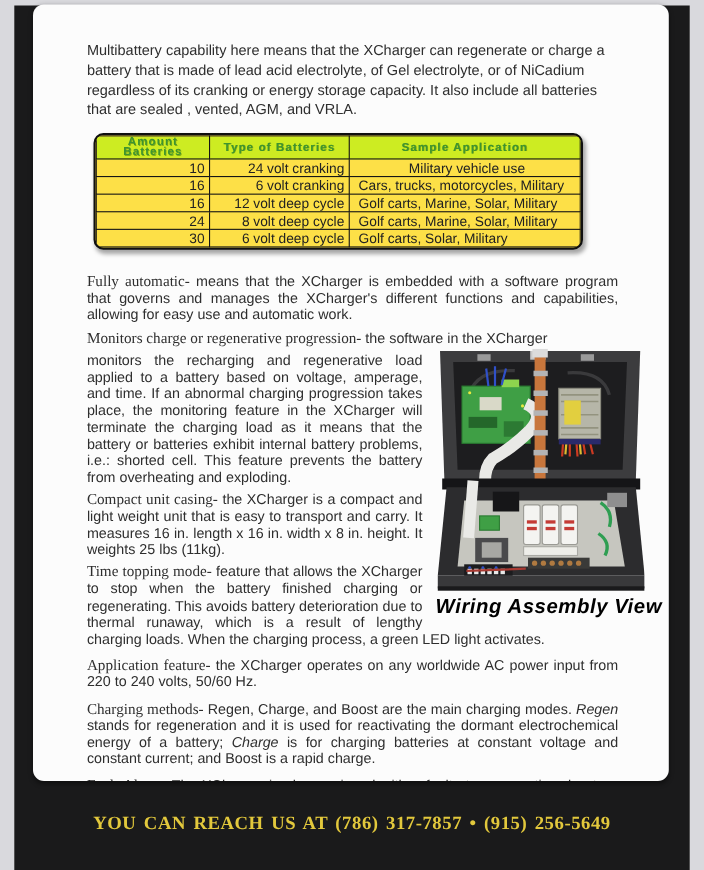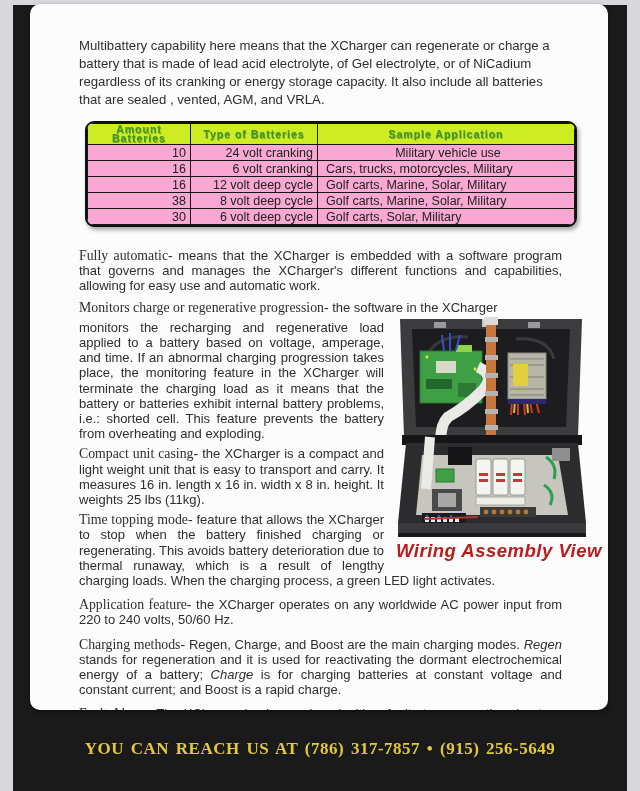--- a/index.html
+++ b/index.html
@@ -27,25 +27,25 @@
   .page-content { padding: 33px 46px 0 49px; color: #2e2e2e; }
 
   p { margin: 0; }
   .intro { font-size: 13.2px; line-height: 18px; text-align: left; }
   .body-par { font-size: 13px; line-height: 15.2px; text-align: justify; }
   .lead { font-family: "Liberation Serif", serif; font-size: 13.8px; margin-top: 14px; }
   .inline-it { font-style: italic; }
 
   
   .table-wrap {
-    width: 492px; margin: 12px 0 0 6px;
+    width: 445px; margin: 12px 0 0 6px;
     border: 2px solid #101010; border-radius: 9px;
     overflow: hidden;
     box-shadow: 2px 3px 4px rgba(0,0,0,0.35);
-    background: #f9a8d4;
+    background: #fde047;
   }
   table { border-collapse: collapse; width: 100%; table-layout: fixed; }
   col.c1 { width: 103px; } col.c2 { width: 127px; }
   th {
     background: var(--table-header-bg, #cdec22);
     color: var(--table-header-text, #3d9430);
     font-size: 10.5px; line-height: 9px; font-weight: bold;
     letter-spacing: 1px; padding: 1px 0;
     text-shadow: 0.7px 0.7px 0 rgba(40,90,10,0.45);
     border: 1.5px solid #151515;
@@ -62,21 +62,21 @@
   .mt-lead  { margin-top: 6px; }
   .mt-body  { margin-top: 5px; }
   .mt-sm    { margin-top: 5px; }
   .mt-med   { margin-top: 9px; }
 
   .wiring-figure { float: right; width: 190px; margin: 2px -24px 6px 12px; }
   .wiring-figure svg { display: block; }
   .figure-caption {
     text-align: center; margin-top: 1px;
     font-weight: bold; font-style: italic;
-    font-size: 18.5px; letter-spacing: 0.5px; color: #b91c1c;
+    font-size: 18.5px; letter-spacing: 0.5px; color: #000000;
     white-space: nowrap;
   }
   .clear-right { clear: right; }
 
   .footer {
     position: absolute; left: 13px; width: 614px; top: 739px;
     text-align: center;
   }
   .footer-contact {
     font-family: "Liberation Serif", serif; font-weight: bold;
@@ -123,21 +123,21 @@
             <td>16</td>
             <td>6 volt cranking</td>
             <td class="col3">Cars, trucks, motorcycles, Military</td>
           </tr>
           <tr>
             <td>16</td>
             <td>12 volt deep cycle</td>
             <td class="col3">Golf carts, Marine, Solar, Military</td>
           </tr>
           <tr>
-            <td>38</td>
+            <td>24</td>
             <td>8 volt deep cycle</td>
             <td class="col3">Golf carts, Marine, Solar, Military</td>
           </tr>
           <tr>
             <td>30</td>
             <td>6 volt deep cycle</td>
             <td class="col3">Golf carts, Solar, Military</td>
           </tr>
         </tbody>
       </table>

